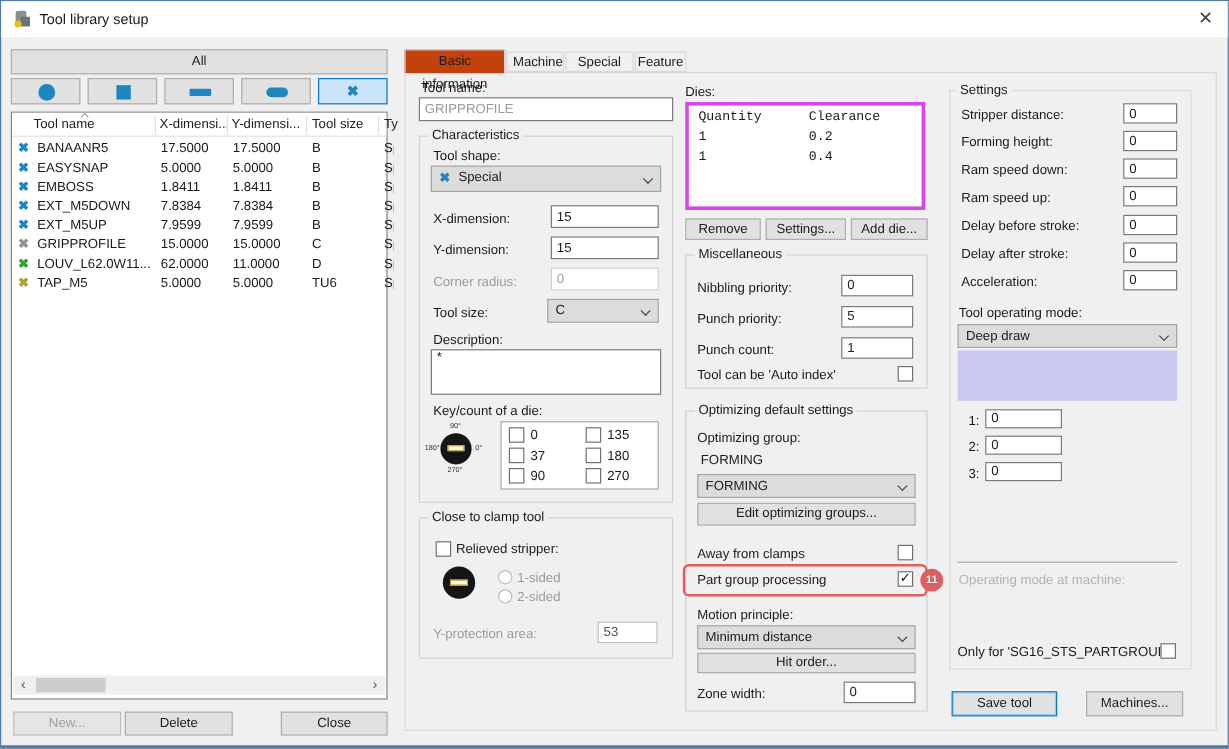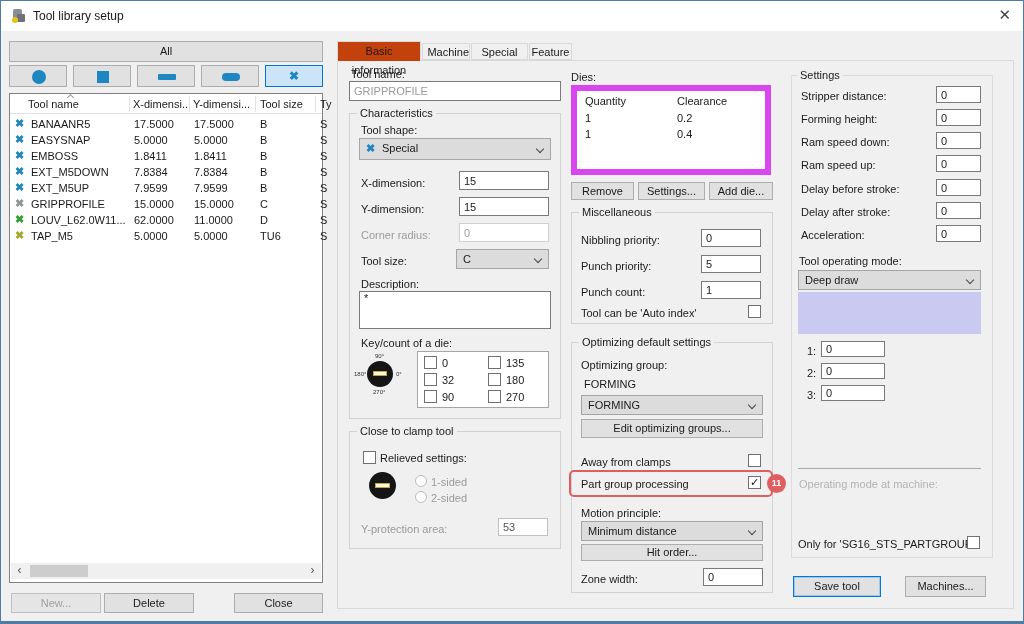--- a/index.html
+++ b/index.html
@@ -238,46 +238,46 @@
   </div>
   <span class="dang" style="left:374px;top:352px;">90°</span>
   <span class="dang" style="left:395px;top:370px;">0°</span>
   <span class="dang" style="left:353px;top:370px;">180°</span>
   <span class="dang" style="left:372px;top:388px;">270°</span>
 
   <div style="position:absolute;left:416px;top:350px;width:132px;height:57px;background:#fff;border:1px solid #a5a5a5;"></div>
   <span class="cb" style="left:423px;top:355px;"></span>
   <span class="lbl" style="left:441px;top:356px;">0</span>
   <span class="cb" style="left:423px;top:372px;"></span>
-  <span class="lbl" style="left:441px;top:373px;">32</span>
+  <span class="lbl" style="left:441px;top:373px;">37</span>
   <span class="cb" style="left:423px;top:389px;"></span>
   <span class="lbl" style="left:441px;top:390px;">90</span>
   <span class="cb" style="left:487px;top:355px;"></span>
   <span class="lbl" style="left:505px;top:356px;">135</span>
   <span class="cb" style="left:487px;top:372px;"></span>
   <span class="lbl" style="left:505px;top:373px;">180</span>
   <span class="cb" style="left:487px;top:389px;"></span>
   <span class="lbl" style="left:505px;top:390px;text-align:center;">270</span>
 
   <div class="gb" style="left:348px;top:430px;width:212px;height:118px;"></div>
   <span class="gb-lbl" style="left:356px;top:424px;">Close to clamp tool</span>
   <span class="cb" style="left:362px;top:450px;"></span>
-  <span class="lbl" style="left:379px;top:451px;">Relieved settings:</span>
+  <span class="lbl" style="left:379px;top:451px;">Relieved stripper:</span>
   <div class="die" style="left:368px;top:471px;width:27px;height:27px;">
     <i class="slot" style="left:6px;top:11px;width:15px;height:5px;"></i>
   </div>
   <span class="radio" style="left:414px;top:474px;"></span>
   <span class="lbl gray" style="left:430px;top:475px;">1-sided</span>
   <span class="radio" style="left:414px;top:490px;"></span>
   <span class="lbl gray" style="left:430px;top:491px;">2-sided</span>
   <span class="lbl gray" style="left:360px;top:522px;">Y-protection area:</span>
   <input class="tb" style="left: 497px; top: 517px; width: 50px; height: 18px; border-color: rgb(192, 192, 192); color: rgb(85, 85, 85);" readonly="" value="53">
 
   <span class="lbl" style="left:570px;top:70px;">Dies:</span>
-  <div style="position:absolute;left:570px;top:84px;width:200px;height:90px;background:#fff;border:6px solid #d946ef;">
+  <div style="position:absolute;left:570px;top:84px;width:200px;height:90px;background:#fff;border:3px solid #d946ef;font-family:Liberation Mono, monospace;">
     <span class="lbl" style="left:8px;top:4px;">Quantity</span>
     <span class="lbl" style="left:100px;top:4px;">Clearance</span>
     <span class="lbl" style="left:8px;top:21px;">1</span>
     <span class="lbl" style="left:100px;top:21px;">0.2</span>
     <span class="lbl" style="left:8px;top:37px;">1</span>
     <span class="lbl" style="left:100px;top:37px;">0.4</span>
   </div>
   <div class="btn" style="left:570px;top:181px;width:63px;height:18px;line-height:16px;">Remove</div>
   <div class="btn" style="left:637px;top:181px;width:67px;height:18px;line-height:16px;">Settings...</div>
   <div class="btn" style="left:708px;top:181px;width:64px;height:18px;line-height:16px;">Add die...</div>

